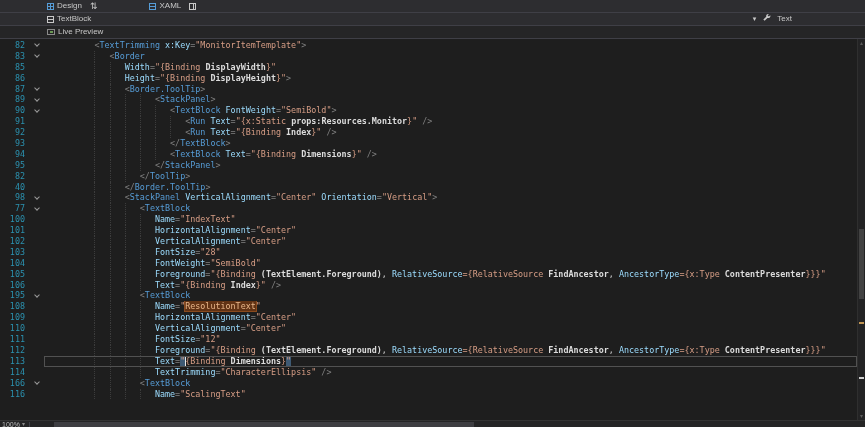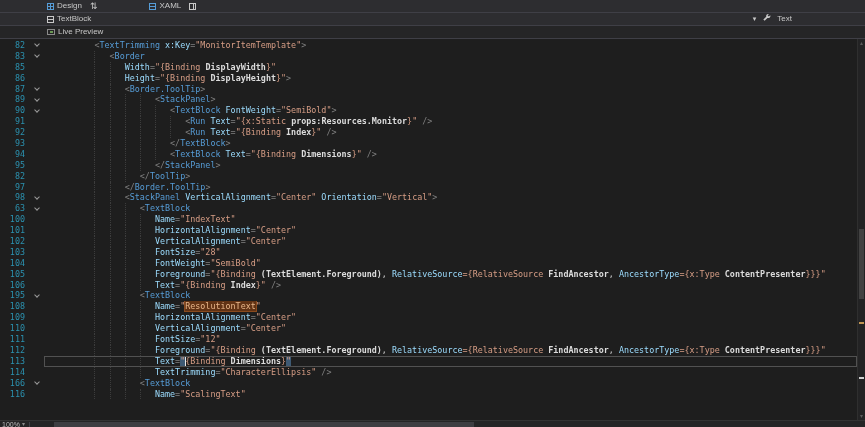--- a/index.html
+++ b/index.html
@@ -118,23 +118,23 @@
         <div class="row"><div class="ln">86</div><div class="fold"></div><div class="codeline"><i class="guide" style="left: 10ch;"></i><i class="guide" style="left: 13ch;"></i><span class="tk-w">                </span><span class="tk-a">Height</span><span class="tk-p">=</span><span class="tk-s">"{</span><span class="tk-m">Binding</span><span class="tk-w"> </span><span class="tk-v">DisplayHeight</span><span class="tk-s">}"</span><span class="tk-p">&gt;</span></div></div>
         <div class="row"><div class="ln">87</div><div class="fold"><i class="chev"></i></div><div class="codeline"><i class="guide" style="left: 10ch;"></i><i class="guide" style="left: 13ch;"></i><span class="tk-w">                </span><span class="tk-p">&lt;</span><span class="tk-e">Border.ToolTip</span><span class="tk-p">&gt;</span></div></div>
         <div class="row"><div class="ln">89</div><div class="fold"><i class="chev"></i></div><div class="codeline"><i class="guide" style="left: 10ch;"></i><i class="guide" style="left: 13ch;"></i><i class="guide" style="left: 16ch;"></i><i class="guide" style="left: 19ch;"></i><span class="tk-w">                      </span><span class="tk-p">&lt;</span><span class="tk-e">StackPanel</span><span class="tk-p">&gt;</span></div></div>
         <div class="row"><div class="ln">90</div><div class="fold"><i class="chev"></i></div><div class="codeline"><i class="guide" style="left: 10ch;"></i><i class="guide" style="left: 13ch;"></i><i class="guide" style="left: 16ch;"></i><i class="guide" style="left: 19ch;"></i><i class="guide" style="left: 22ch;"></i><span class="tk-w">                         </span><span class="tk-p">&lt;</span><span class="tk-e">TextBlock</span><span class="tk-w"> </span><span class="tk-a">FontWeight</span><span class="tk-p">=</span><span class="tk-s">"SemiBold"</span><span class="tk-p">&gt;</span></div></div>
         <div class="row"><div class="ln">91</div><div class="fold"></div><div class="codeline"><i class="guide" style="left: 10ch;"></i><i class="guide" style="left: 13ch;"></i><i class="guide" style="left: 16ch;"></i><i class="guide" style="left: 19ch;"></i><i class="guide" style="left: 22ch;"></i><i class="guide" style="left: 25ch;"></i><span class="tk-w">                            </span><span class="tk-p">&lt;</span><span class="tk-e">Run</span><span class="tk-w"> </span><span class="tk-a">Text</span><span class="tk-p">=</span><span class="tk-s">"{</span><span class="tk-m">x:Static</span><span class="tk-w"> </span><span class="tk-v">props:Resources.Monitor</span><span class="tk-s">}"</span><span class="tk-w"> </span><span class="tk-p">/&gt;</span></div></div>
         <div class="row"><div class="ln">92</div><div class="fold"></div><div class="codeline"><i class="guide" style="left: 10ch;"></i><i class="guide" style="left: 13ch;"></i><i class="guide" style="left: 16ch;"></i><i class="guide" style="left: 19ch;"></i><i class="guide" style="left: 22ch;"></i><i class="guide" style="left: 25ch;"></i><span class="tk-w">                            </span><span class="tk-p">&lt;</span><span class="tk-e">Run</span><span class="tk-w"> </span><span class="tk-a">Text</span><span class="tk-p">=</span><span class="tk-s">"{</span><span class="tk-m">Binding</span><span class="tk-w"> </span><span class="tk-v">Index</span><span class="tk-s">}"</span><span class="tk-w"> </span><span class="tk-p">/&gt;</span></div></div>
         <div class="row"><div class="ln">93</div><div class="fold"></div><div class="codeline"><i class="guide" style="left: 10ch;"></i><i class="guide" style="left: 13ch;"></i><i class="guide" style="left: 16ch;"></i><i class="guide" style="left: 19ch;"></i><i class="guide" style="left: 22ch;"></i><span class="tk-w">                         </span><span class="tk-p">&lt;/</span><span class="tk-e">TextBlock</span><span class="tk-p">&gt;</span></div></div>
         <div class="row"><div class="ln">94</div><div class="fold"></div><div class="codeline"><i class="guide" style="left: 10ch;"></i><i class="guide" style="left: 13ch;"></i><i class="guide" style="left: 16ch;"></i><i class="guide" style="left: 19ch;"></i><i class="guide" style="left: 22ch;"></i><span class="tk-w">                         </span><span class="tk-p">&lt;</span><span class="tk-e">TextBlock</span><span class="tk-w"> </span><span class="tk-a">Text</span><span class="tk-p">=</span><span class="tk-s">"{</span><span class="tk-m">Binding</span><span class="tk-w"> </span><span class="tk-v">Dimensions</span><span class="tk-s">}"</span><span class="tk-w"> </span><span class="tk-p">/&gt;</span></div></div>
         <div class="row"><div class="ln">95</div><div class="fold"></div><div class="codeline"><i class="guide" style="left: 10ch;"></i><i class="guide" style="left: 13ch;"></i><i class="guide" style="left: 16ch;"></i><i class="guide" style="left: 19ch;"></i><span class="tk-w">                      </span><span class="tk-p">&lt;/</span><span class="tk-e">StackPanel</span><span class="tk-p">&gt;</span></div></div>
         <div class="row"><div class="ln">82</div><div class="fold"></div><div class="codeline"><i class="guide" style="left: 10ch;"></i><i class="guide" style="left: 13ch;"></i><i class="guide" style="left: 16ch;"></i><span class="tk-w">                   </span><span class="tk-p">&lt;/</span><span class="tk-e">ToolTip</span><span class="tk-p">&gt;</span></div></div>
-        <div class="row"><div class="ln">97</div><div class="fold"></div><div class="codeline"><i class="guide" style="left: 10ch;"></i><i class="guide" style="left: 13ch;"></i><span class="tk-w">                </span><span class="tk-p">&lt;/</span><span class="tk-e">Border.ToolTip</span><span class="tk-p">&gt;</span></div></div>
+        <div class="row"><div class="ln">40</div><div class="fold"></div><div class="codeline"><i class="guide" style="left: 10ch;"></i><i class="guide" style="left: 13ch;"></i><span class="tk-w">                </span><span class="tk-p">&lt;/</span><span class="tk-e">Border.ToolTip</span><span class="tk-p">&gt;</span></div></div>
         <div class="row"><div class="ln">98</div><div class="fold"><i class="chev"></i></div><div class="codeline"><i class="guide" style="left: 10ch;"></i><i class="guide" style="left: 13ch;"></i><span class="tk-w">                </span><span class="tk-p">&lt;</span><span class="tk-e">StackPanel</span><span class="tk-w"> </span><span class="tk-a">VerticalAlignment</span><span class="tk-p">=</span><span class="tk-s">"Center"</span><span class="tk-w"> </span><span class="tk-a">Orientation</span><span class="tk-p">=</span><span class="tk-s">"Vertical"</span><span class="tk-p">&gt;</span></div></div>
-        <div class="row"><div class="ln">63</div><div class="fold"><i class="chev"></i></div><div class="codeline"><i class="guide" style="left: 10ch;"></i><i class="guide" style="left: 13ch;"></i><i class="guide" style="left: 16ch;"></i><span class="tk-w">                   </span><span class="tk-p">&lt;</span><span class="tk-e">TextBlock</span></div></div>
+        <div class="row"><div class="ln">77</div><div class="fold"><i class="chev"></i></div><div class="codeline"><i class="guide" style="left: 10ch;"></i><i class="guide" style="left: 13ch;"></i><i class="guide" style="left: 16ch;"></i><span class="tk-w">                   </span><span class="tk-p">&lt;</span><span class="tk-e">TextBlock</span></div></div>
         <div class="row"><div class="ln">100</div><div class="fold"></div><div class="codeline"><i class="guide" style="left: 10ch;"></i><i class="guide" style="left: 13ch;"></i><i class="guide" style="left: 16ch;"></i><i class="guide" style="left: 19ch;"></i><span class="tk-w">                      </span><span class="tk-a">Name</span><span class="tk-p">=</span><span class="tk-s">"IndexText"</span></div></div>
         <div class="row"><div class="ln">101</div><div class="fold"></div><div class="codeline"><i class="guide" style="left: 10ch;"></i><i class="guide" style="left: 13ch;"></i><i class="guide" style="left: 16ch;"></i><i class="guide" style="left: 19ch;"></i><span class="tk-w">                      </span><span class="tk-a">HorizontalAlignment</span><span class="tk-p">=</span><span class="tk-s">"Center"</span></div></div>
         <div class="row"><div class="ln">102</div><div class="fold"></div><div class="codeline"><i class="guide" style="left: 10ch;"></i><i class="guide" style="left: 13ch;"></i><i class="guide" style="left: 16ch;"></i><i class="guide" style="left: 19ch;"></i><span class="tk-w">                      </span><span class="tk-a">VerticalAlignment</span><span class="tk-p">=</span><span class="tk-s">"Center"</span></div></div>
         <div class="row"><div class="ln">103</div><div class="fold"></div><div class="codeline"><i class="guide" style="left: 10ch;"></i><i class="guide" style="left: 13ch;"></i><i class="guide" style="left: 16ch;"></i><i class="guide" style="left: 19ch;"></i><span class="tk-w">                      </span><span class="tk-a">FontSize</span><span class="tk-p">=</span><span class="tk-s">"28"</span></div></div>
         <div class="row"><div class="ln">104</div><div class="fold"></div><div class="codeline"><i class="guide" style="left: 10ch;"></i><i class="guide" style="left: 13ch;"></i><i class="guide" style="left: 16ch;"></i><i class="guide" style="left: 19ch;"></i><span class="tk-w">                      </span><span class="tk-a">FontWeight</span><span class="tk-p">=</span><span class="tk-s">"SemiBold"</span></div></div>
         <div class="row"><div class="ln">105</div><div class="fold"></div><div class="codeline"><i class="guide" style="left: 10ch;"></i><i class="guide" style="left: 13ch;"></i><i class="guide" style="left: 16ch;"></i><i class="guide" style="left: 19ch;"></i><span class="tk-w">                      </span><span class="tk-a">Foreground</span><span class="tk-p">=</span><span class="tk-s">"{</span><span class="tk-m">Binding</span><span class="tk-w"> </span><span class="tk-v">(TextElement.Foreground)</span><span class="tk-w">, </span><span class="tk-a">RelativeSource</span><span class="tk-s">={</span><span class="tk-m">RelativeSource</span><span class="tk-w"> </span><span class="tk-v">FindAncestor</span><span class="tk-w">, </span><span class="tk-a">AncestorType</span><span class="tk-s">={</span><span class="tk-m">x:Type</span><span class="tk-w"> </span><span class="tk-v">ContentPresenter</span><span class="tk-s">}}}"</span></div></div>
         <div class="row"><div class="ln">106</div><div class="fold"></div><div class="codeline"><i class="guide" style="left: 10ch;"></i><i class="guide" style="left: 13ch;"></i><i class="guide" style="left: 16ch;"></i><i class="guide" style="left: 19ch;"></i><span class="tk-w">                      </span><span class="tk-a">Text</span><span class="tk-p">=</span><span class="tk-s">"{</span><span class="tk-m">Binding</span><span class="tk-w"> </span><span class="tk-v">Index</span><span class="tk-s">}"</span><span class="tk-w"> </span><span class="tk-p">/&gt;</span></div></div>
         <div class="row"><div class="ln">195</div><div class="fold"><i class="chev"></i></div><div class="codeline"><i class="guide" style="left: 10ch;"></i><i class="guide" style="left: 13ch;"></i><i class="guide" style="left: 16ch;"></i><span class="tk-w">                   </span><span class="tk-p">&lt;</span><span class="tk-e">TextBlock</span></div></div>
         <div class="row"><div class="ln">108</div><div class="fold"></div><div class="codeline"><i class="guide" style="left: 10ch;"></i><i class="guide" style="left: 13ch;"></i><i class="guide" style="left: 16ch;"></i><i class="guide" style="left: 19ch;"></i><span class="tk-w">                      </span><span class="tk-a">Name</span><span class="tk-p">=</span><span class="tk-s">"</span><span class="tk-f">ResolutionText</span><span class="tk-s">"</span></div></div>
         <div class="row"><div class="ln">109</div><div class="fold"></div><div class="codeline"><i class="guide" style="left: 10ch;"></i><i class="guide" style="left: 13ch;"></i><i class="guide" style="left: 16ch;"></i><i class="guide" style="left: 19ch;"></i><span class="tk-w">                      </span><span class="tk-a">HorizontalAlignment</span><span class="tk-p">=</span><span class="tk-s">"Center"</span></div></div>

